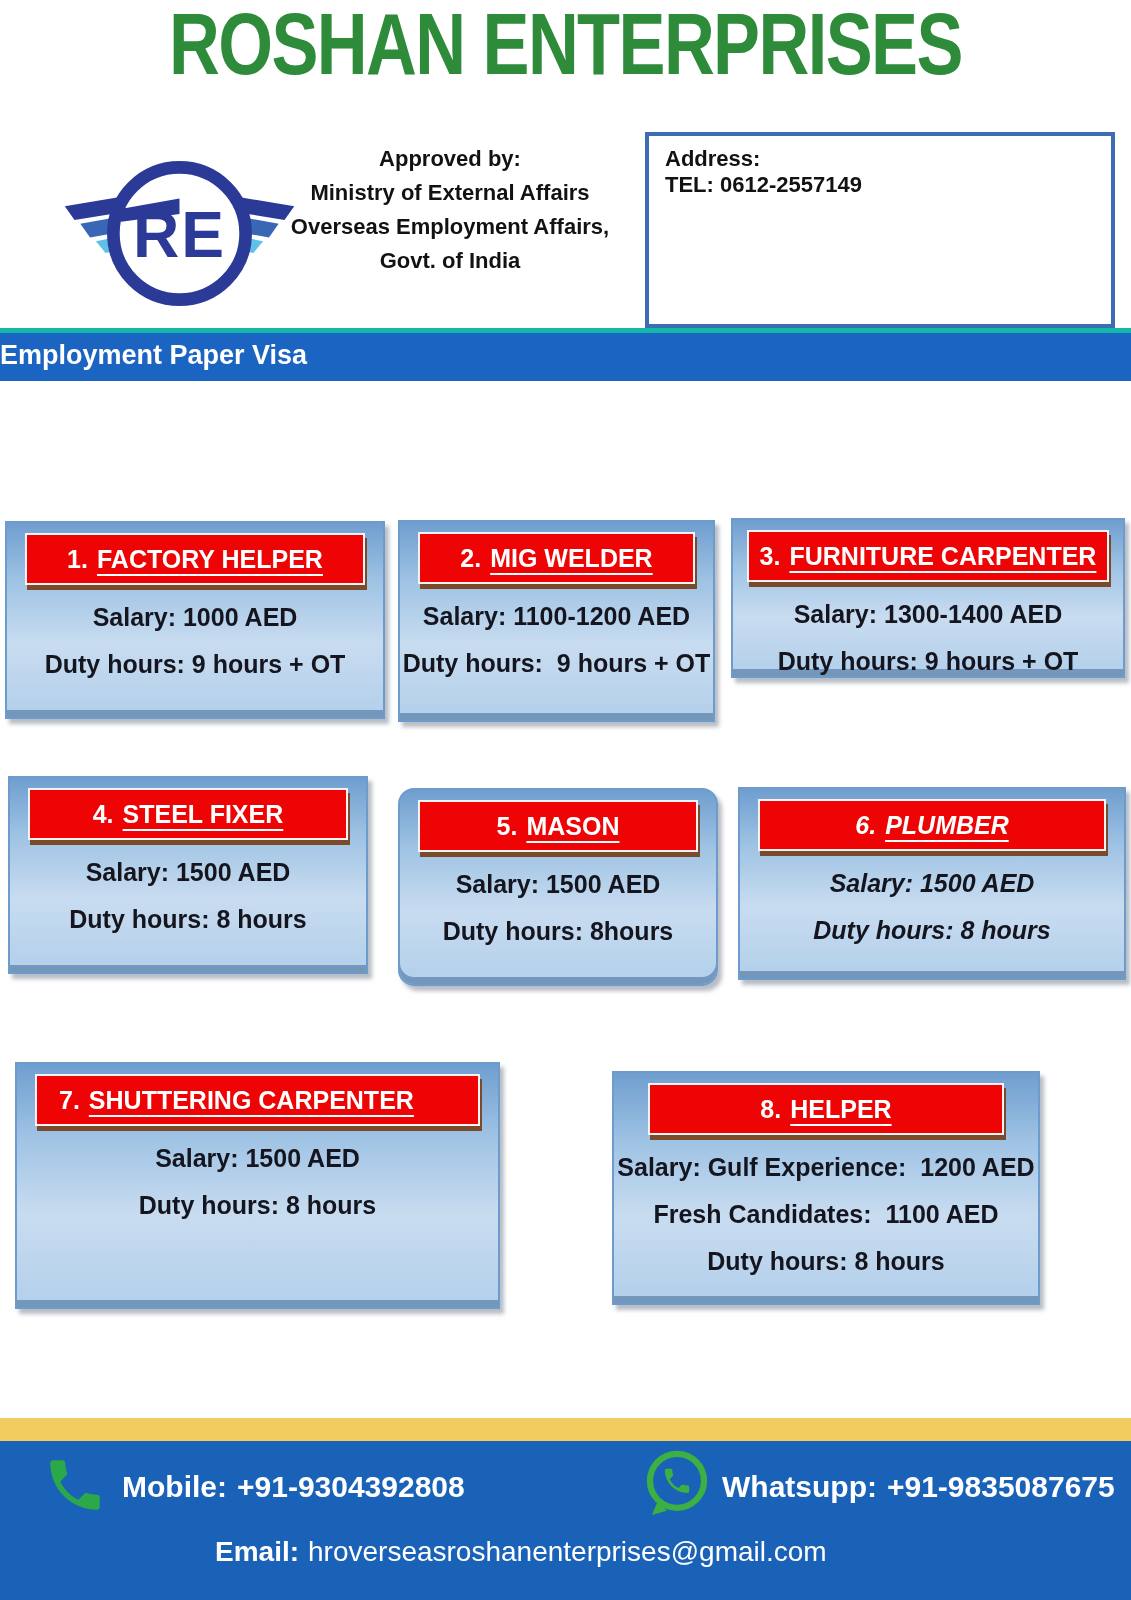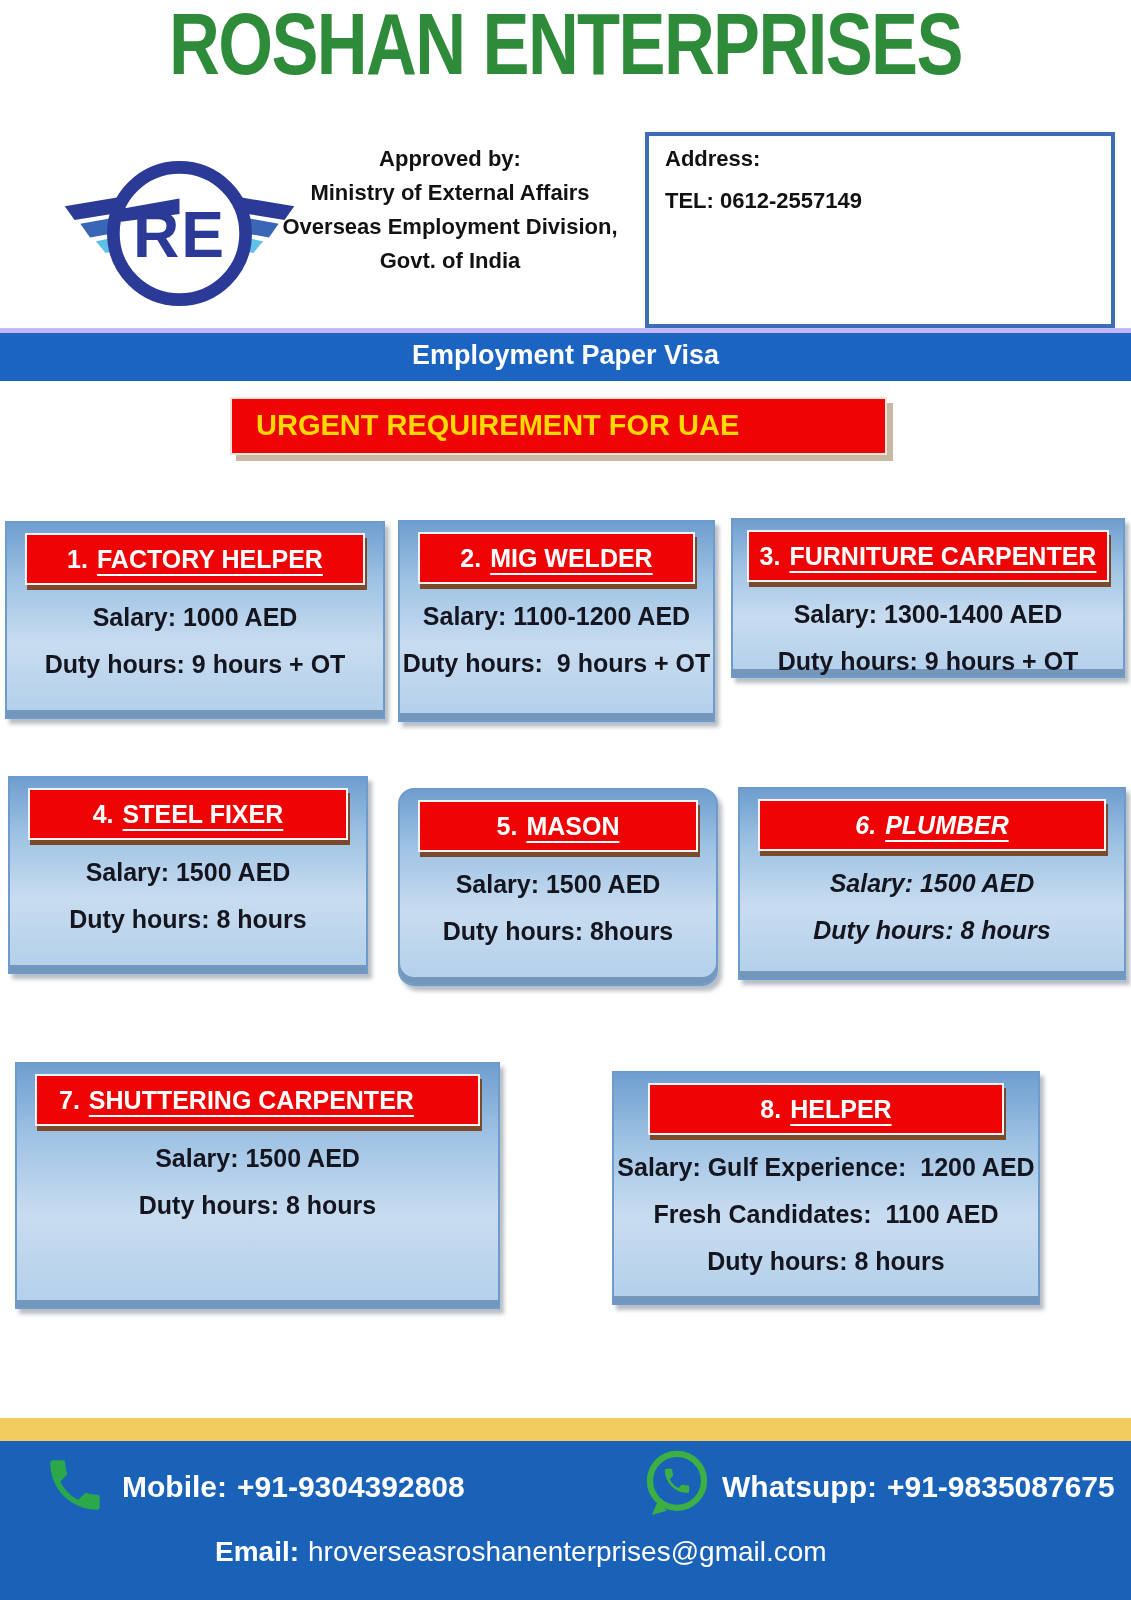--- a/index.html
+++ b/index.html
@@ -14,25 +14,25 @@
   .tagline { position:absolute; top:88px; left:0; width:100%; padding-right:150px; box-sizing:border-box;
     text-align:center; color:#8dc63f; font-weight:bold; font-size:33px; line-height:36px; white-space:nowrap; }
   .tagline span { display:inline-block; transform:scaleX(0.88); transform-origin:center; }
   .logo { position:absolute; left:62px; top:146px; width:235px; height:175px; }
   .approved { position:absolute; left:255px; top:142px; width:390px; text-align:center;
     font-size:22px; font-weight:bold; line-height:34px; color:#121212; }
   .address-box { position:absolute; left:645px; top:132px; width:470px; height:196px;
     border:4px solid #3d6eb5; box-sizing:border-box; padding:10px 16px;
     font-size:22px; font-weight:bold; color:#121212; }
   .address-box .addr-lines { margin-top:16px; line-height:34px; }
-  .address-box .tel { margin-top:16px; }
+  .address-box .tel { }
   
   .banner { position:absolute; top:328px; left:0; width:100%; height:53px;
-    background:#1c64c2; border-top:5px solid #c4b5fd; box-sizing:border-box;
-    color:#ffffff; font-size:27px; font-weight:bold; text-align:center; line-height:45px; }
+    background:#1c64c2; border-top:5px solid #14b8a6; box-sizing:border-box;
+    color:#ffffff; font-size:27px; font-weight:bold; text-align:left; line-height:45px; }
   .urgent { position:absolute; left:230px; top:397px; width:657px; height:58px;
     background:#ee0404; border:2px solid #e9e5db; box-sizing:border-box;
     box-shadow:6px 6px 0 #c9b9a2; color:#ffd900; font-size:29px; font-weight:bold;
     line-height:52px; padding-left:24px; white-space:nowrap; }
   
   .card { position:absolute; box-sizing:border-box; border:2px solid #6d9bcc;
     background:linear-gradient(180deg,#6f9ecf 0%,#9fc3e4 30%,#c8dcf0 62%,#b2cfea 100%);
     box-shadow:inset 0 -7px 0 rgba(52,94,140,0.50), 4px 5px 4px rgba(125,135,148,0.55);
     text-align:center; }
   .card-header { margin:10px 18px 0; background:#ee0404; border:2px solid #f4f4f4;
@@ -74,32 +74,31 @@
     <polygon points="206,98 166,90 166,104 196,110" fill="#5fc0e8"></polygon>
     <circle cx="120" cy="90" r="68" fill="#ffffff" stroke="#2a3a96" stroke-width="13"></circle>
     <polygon points="52,66 120,54 120,70 60,78" fill="#2a3a96"></polygon>
     <polygon points="188,66 120,54 120,70 180,78" fill="#2a3a96" visibility="hidden"></polygon>
     <text x="120" y="114" font-size="66" font-weight="bold" fill="#2a3a96" text-anchor="middle" letter-spacing="2" font-family="Liberation Sans, sans-serif">RE</text>
   </svg>
 
   <div class="approved">
     <div>Approved by:</div>
     <div>Ministry of External Affairs</div>
-    <div>Overseas Employment Division,</div>
+    <div>Overseas Employment Affairs,</div>
     <div>Govt. of India</div>
   </div>
 
   <div class="address-box">
     <div>Address:</div>
     <div class="tel">TEL: 0612-2557149</div>
   </div>
 
   <div class="banner">Employment Paper Visa</div>
 
-  <div class="urgent">URGENT REQUIREMENT FOR UAE</div>
 
   <div class="card" style="left:5px; top:521px; width:380px; height:198px;">
     <div class="card-header">
       <span class="num">1.</span><span class="jn">FACTORY HELPER</span>
     </div>
     <div class="card-line">Salary: 1000 AED</div>
     <div class="card-line">Duty hours: 9 hours + OT</div>
 
   </div>
 

